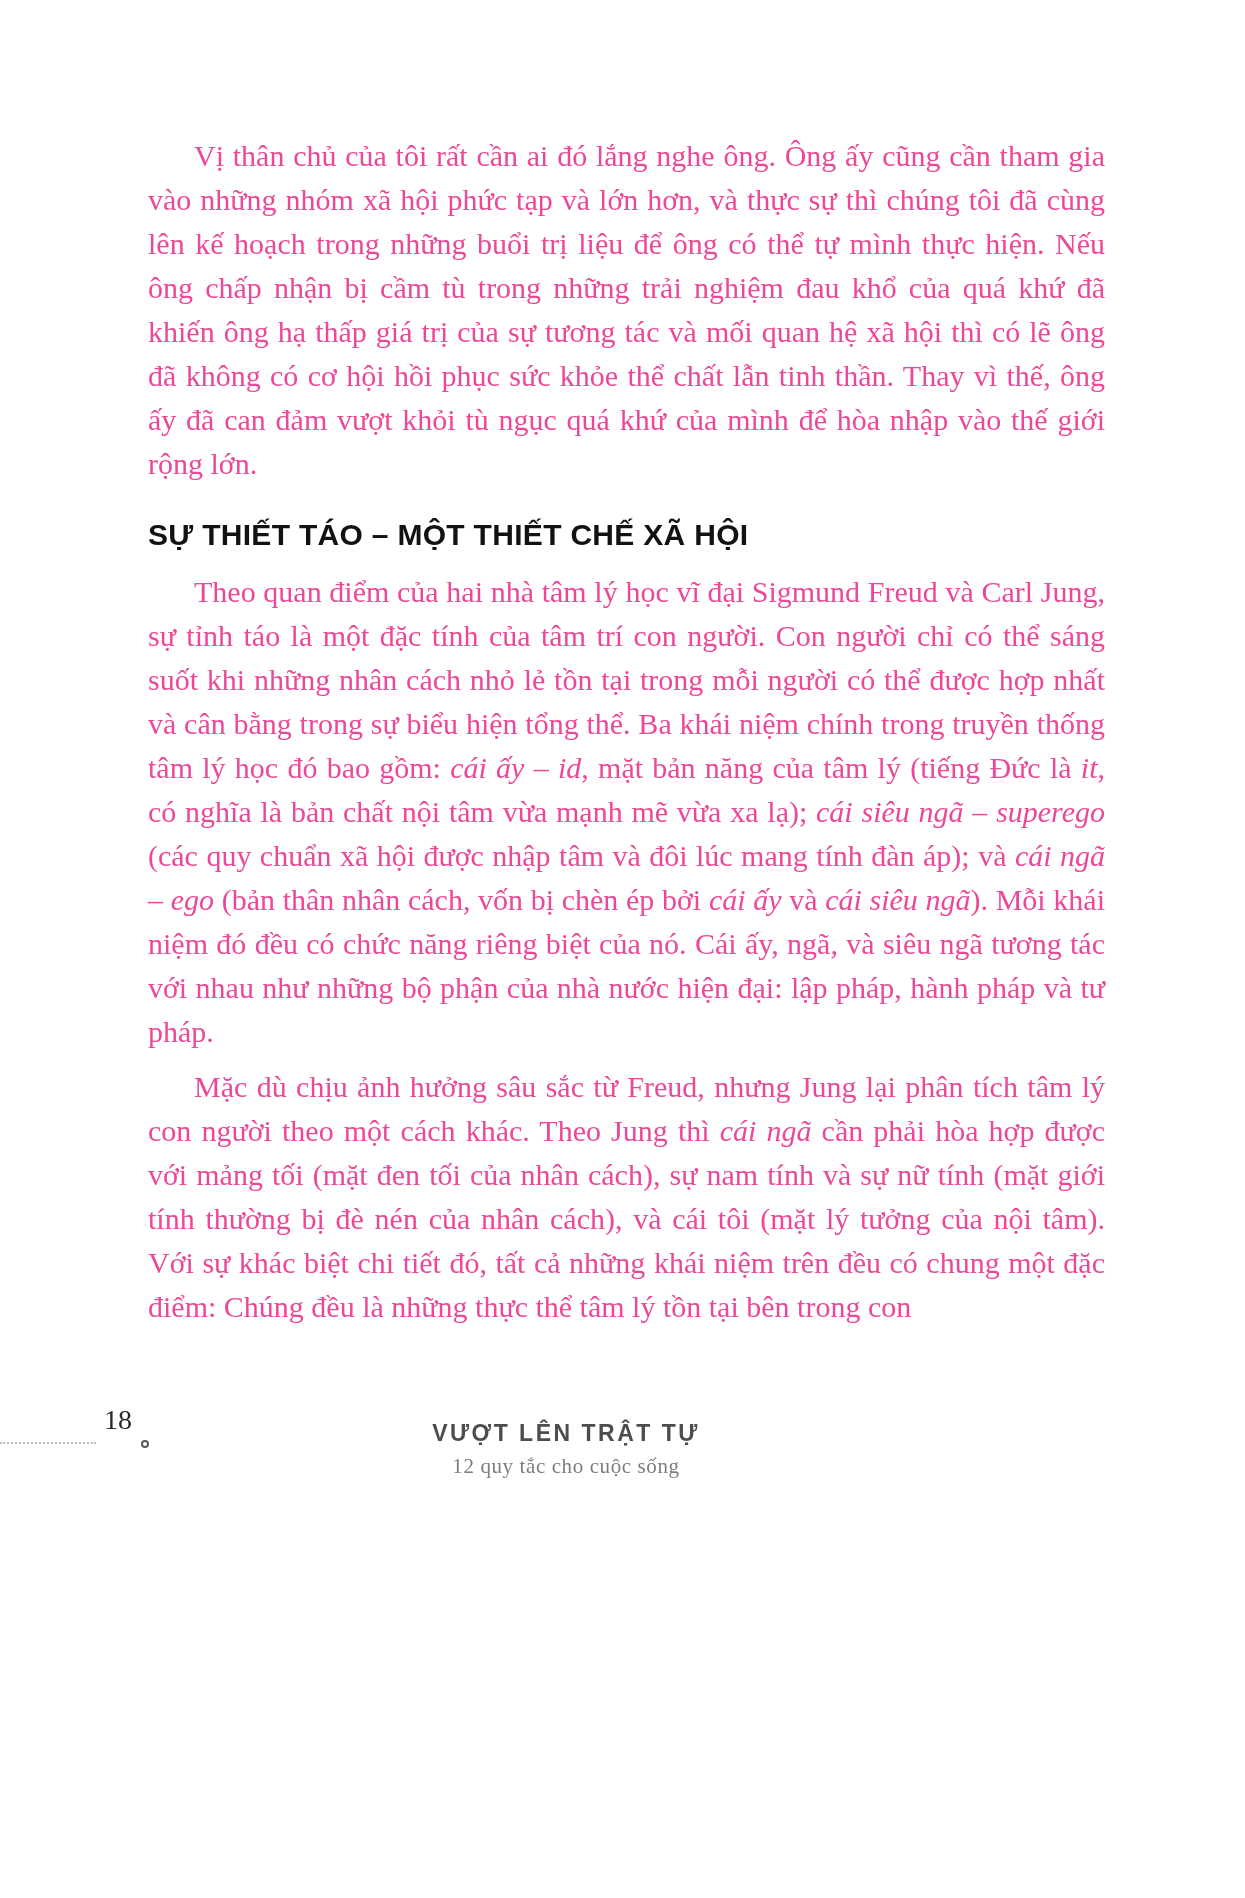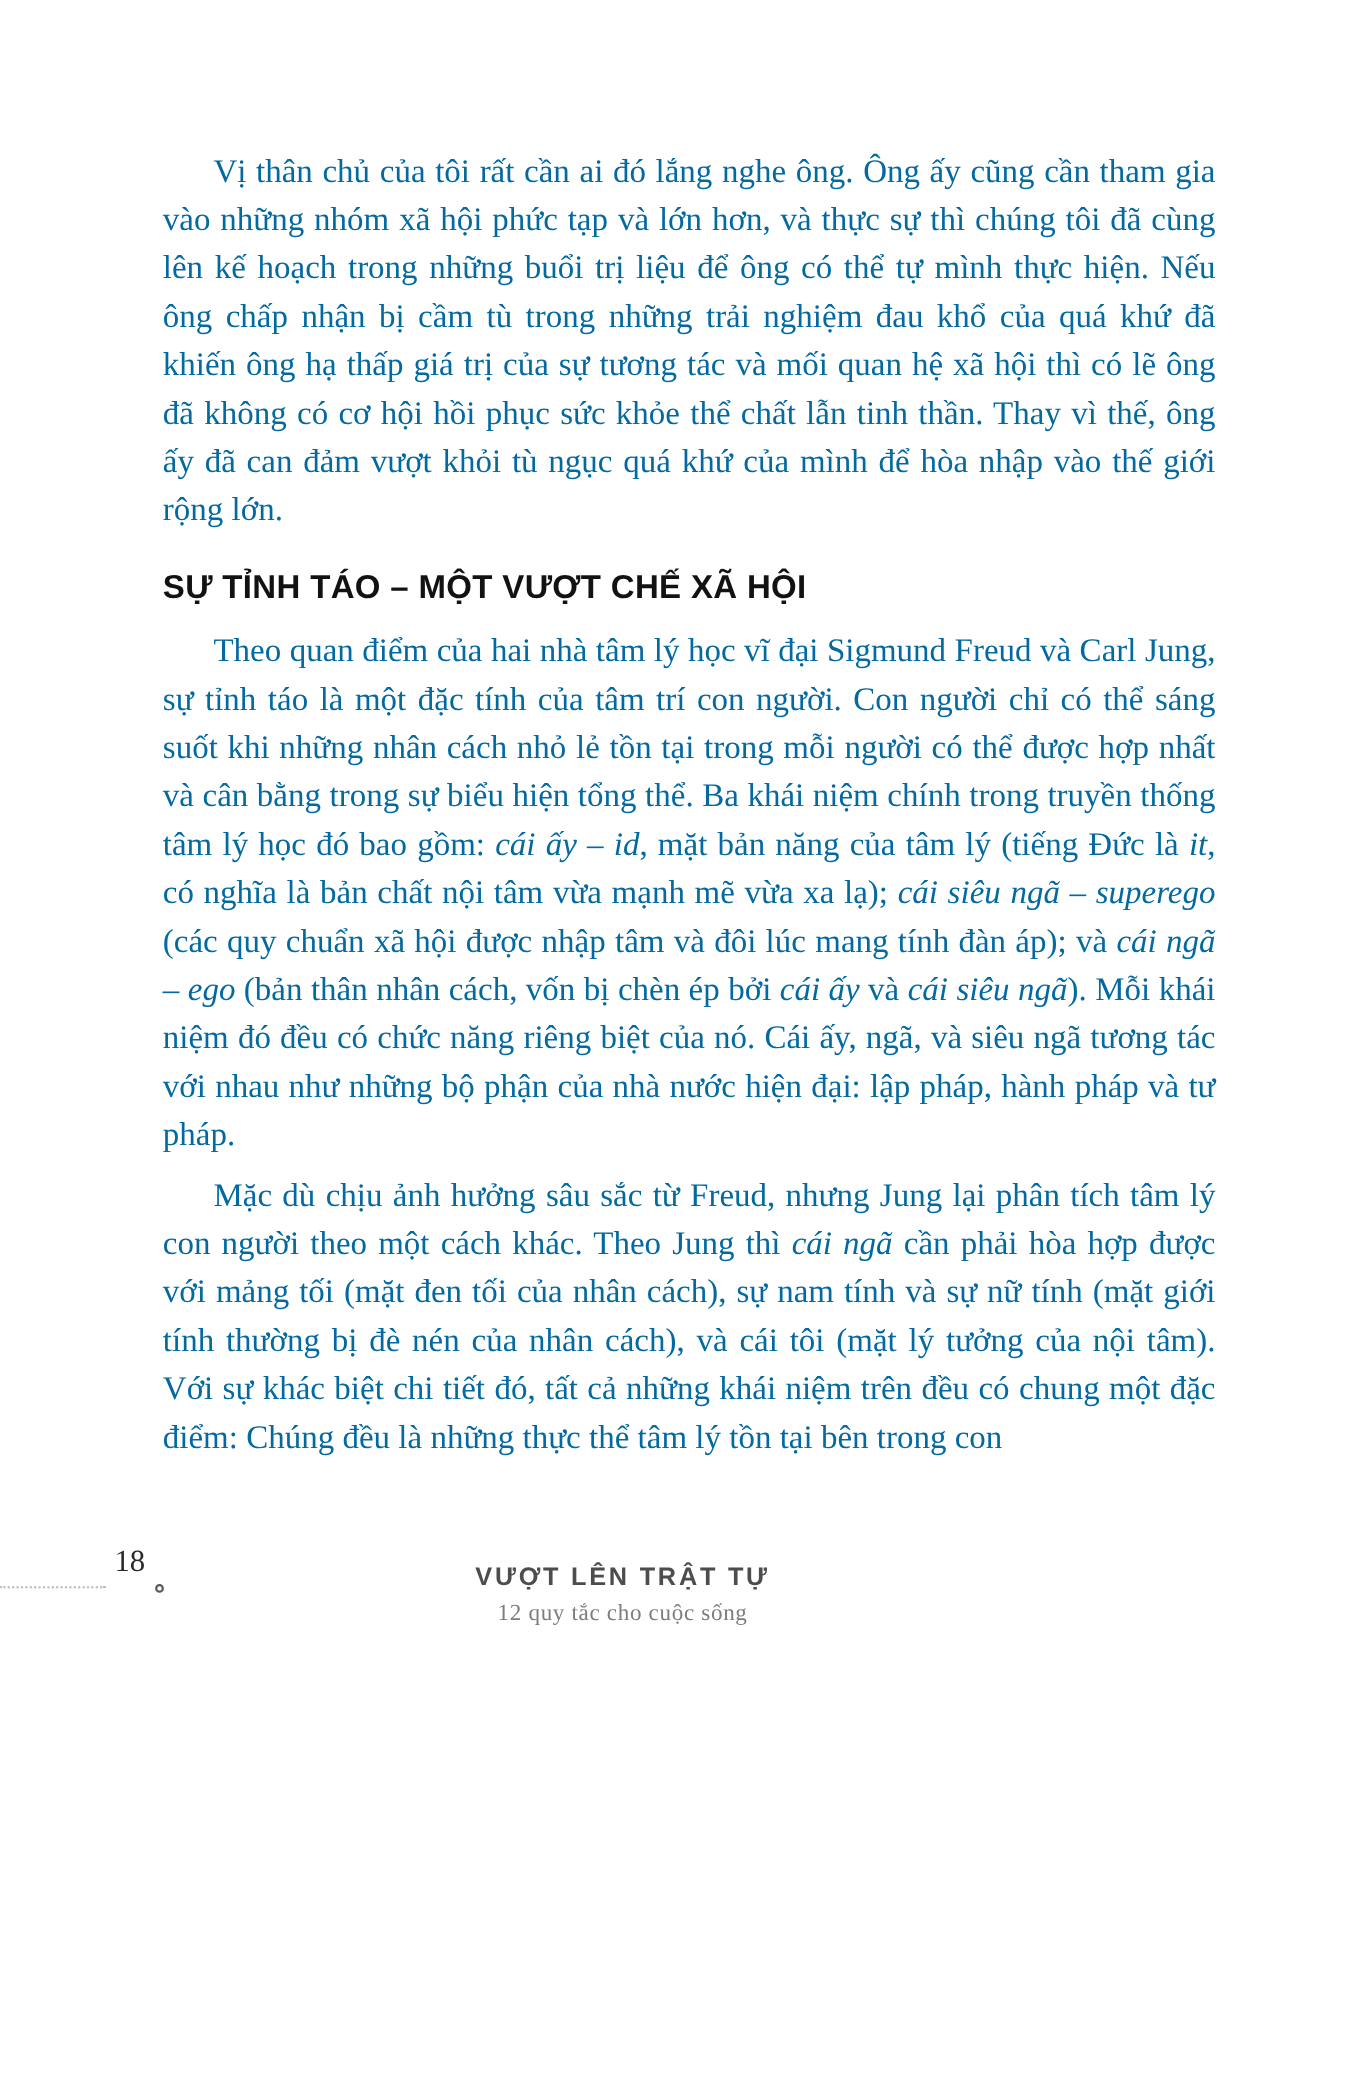--- a/index.html
+++ b/index.html
@@ -19,21 +19,21 @@
     left: 148px;
     top: 134px;
     width: 957px;
   }
   .body-paragraph {
     font-size: 30px;
     line-height: 44px;
     text-align: justify;
     text-indent: 46px;
     margin-bottom: 11px;
-    color: #0369a1;
+    color: #ec4899;
   }
   .body-paragraph .italic {
     font-style: italic;
   }
   .section-heading {
     font-family: "Liberation Sans", sans-serif;
     font-weight: 700;
     font-size: 30px;
     letter-spacing: 0.3px;
     color: #121212;
@@ -85,21 +85,21 @@
     height: 8px;
     border: 2px solid #5a5a5a;
     border-radius: 50%;
   }
 </style>
 </head>
 <body>
 
 <div class="text-block">
     <p class="body-paragraph"><span>Vị thân chủ của tôi rất cần ai đó lắng nghe ông. Ông ấy cũng cần tham gia vào những nhóm xã hội phức tạp và lớn hơn, và thực sự thì chúng tôi đã cùng lên kế hoạch trong những buổi trị liệu để ông có thể tự mình thực hiện. Nếu ông chấp nhận bị cầm tù trong những trải nghiệm đau khổ của quá khứ đã khiến ông hạ thấp giá trị của sự tương tác và mối quan hệ xã hội thì có lẽ ông đã không có cơ hội hồi phục sức khỏe thể chất lẫn tinh thần. Thay vì thế, ông ấy đã can đảm vượt khỏi tù ngục quá khứ của mình để hòa nhập vào thế giới rộng lớn.</span></p>
-    <h2 class="section-heading">SỰ TỈNH TÁO – MỘT VƯỢT CHẾ XÃ HỘI</h2>
+    <h2 class="section-heading">SỰ THIẾT TÁO – MỘT THIẾT CHẾ XÃ HỘI</h2>
     <p class="body-paragraph"><span>Theo quan điểm của hai nhà tâm lý học vĩ đại Sigmund Freud và Carl Jung, sự tỉnh táo là một đặc tính của tâm trí con người. Con người chỉ có thể sáng suốt khi những nhân cách nhỏ lẻ tồn tại trong mỗi người có thể được hợp nhất và cân bằng trong sự biểu hiện tổng thể. Ba khái niệm chính trong truyền thống tâm lý học đó bao gồm: </span><span class="italic">cái ấy – id</span><span>, mặt bản năng của tâm lý (tiếng Đức là </span><span class="italic">it</span><span>, có nghĩa là bản chất nội tâm vừa mạnh mẽ vừa xa lạ); </span><span class="italic">cái siêu ngã – superego</span><span> (các quy chuẩn xã hội được nhập tâm và đôi lúc mang tính đàn áp); và </span><span class="italic">cái ngã – ego</span><span> (bản thân nhân cách, vốn bị chèn ép bởi </span><span class="italic">cái ấy</span><span> và </span><span class="italic">cái siêu ngã</span><span>). Mỗi khái niệm đó đều có chức năng riêng biệt của nó. Cái ấy, ngã, và siêu ngã tương tác với nhau như những bộ phận của nhà nước hiện đại: lập pháp, hành pháp và tư pháp.</span></p>
     <p class="body-paragraph"><span>Mặc dù chịu ảnh hưởng sâu sắc từ Freud, nhưng Jung lại phân tích tâm lý con người theo một cách khác. Theo Jung thì </span><span class="italic">cái ngã</span><span> cần phải hòa hợp được với mảng tối (mặt đen tối của nhân cách), sự nam tính và sự nữ tính (mặt giới tính thường bị đè nén của nhân cách), và cái tôi (mặt lý tưởng của nội tâm). Với sự khác biệt chi tiết đó, tất cả những khái niệm trên đều có chung một đặc điểm: Chúng đều là những thực thể tâm lý tồn tại bên trong con</span></p>
   </div>
 
 <div class="page-number">18</div>
 
 <div class="footer-dots"></div>
 <div class="footer-ring"></div>
 
 <div class="footer-center">

